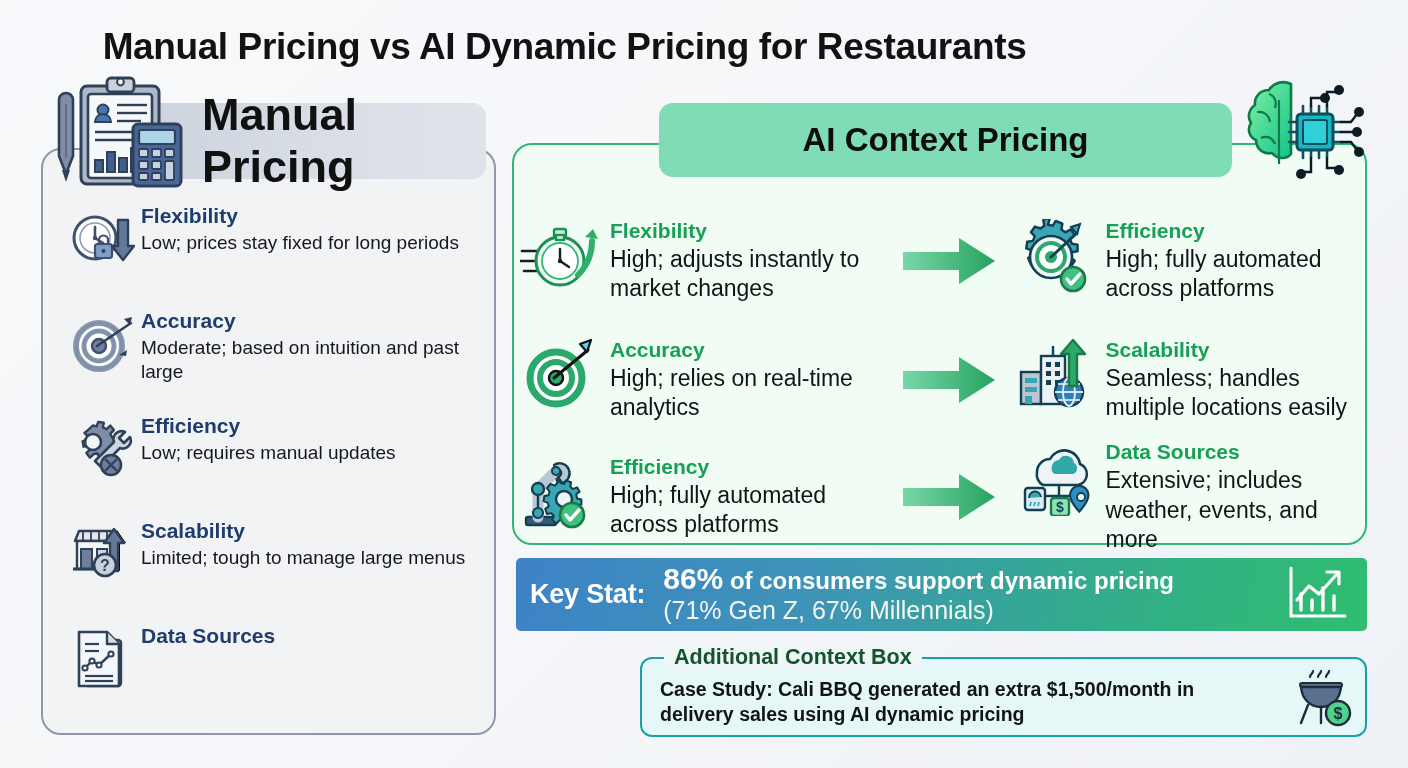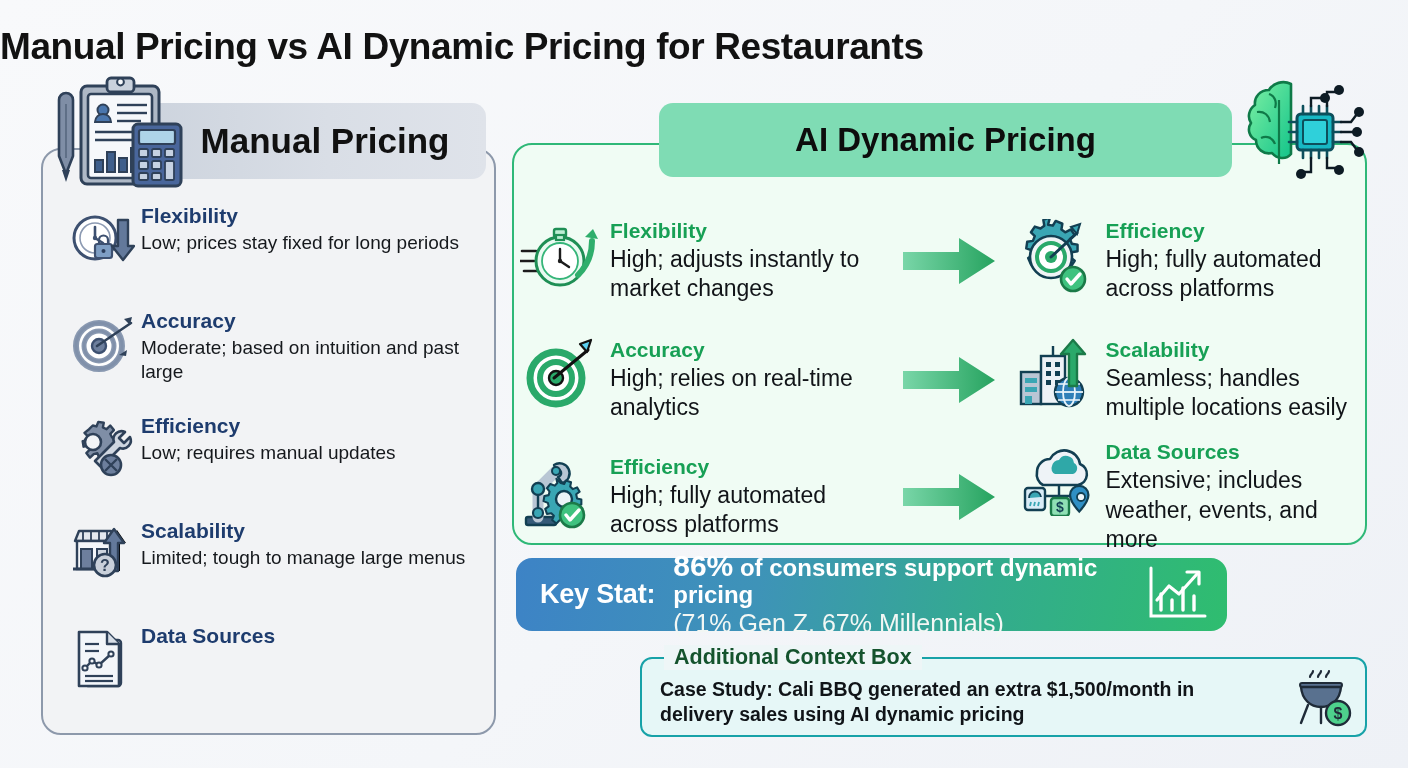--- a/index.html
+++ b/index.html
@@ -8,38 +8,38 @@
     background: #f7f8fa;
     font-family: "Liberation Sans", sans-serif;
     overflow: hidden;
   }
   #stage { position: relative; width: 1408px; height: 768px;
     background: linear-gradient(135deg,#f8f9fb 0%,#f4f6f9 55%,#eef1f6 100%); }
 
   
   #page-title {
     position: absolute; top: 26px; left: 0; width: 1129px;
-    font-size: 37px; font-weight: bold;
+    text-align: center; font-size: 37px; font-weight: bold;
     color: #121212; letter-spacing: -0.4px;
   }
 
   
   #left-panel {
     position: absolute; left: 41px; top: 148px; width: 455px; height: 587px;
     background: #f2f3f5; border: 2.5px solid #8d99ab; border-radius: 20px;
   }
   #left-header-band {
     position: absolute; left: 135px; top: 103px; width: 351px; height: 76px;
     background: linear-gradient(90deg,#ccd3dd 0%,#d9dee6 55%,#dfe3ea 100%);
     border-radius: 14px; z-index: 2;
   }
   #left-header-label {
     position: absolute; left: 175px; top: 113px; width: 300px; height: 56px;
     z-index: 4; display: flex; align-items: center; justify-content: center;
-    font-size: 35px; font-weight: bold; color: #111;
+    font-size: 45px; font-weight: bold; color: #111; padding-left: 27px;
   }
   #clipboard-icon { position: absolute; left: 45px; top: 74px; z-index: 5; }
 
   .left-list { position: absolute; left: 0; top: 52px; width: 455px; }
   .lrow { display: flex; align-items: flex-start; padding: 0 12px 0 20px;
           height: 105px; }
   .lrow .ico { width: 78px; flex: 0 0 78px; display: flex;
                align-items: center; justify-content: center; padding-top: 6px; }
   .lrow .txt { padding-top: 2px; }
   .lrow .h { font-size: 21px; font-weight: bold; color: #1e3c6e;
@@ -68,24 +68,24 @@
   .rcell .ico { flex: 0 0 96px; display: flex; align-items: center;
                 justify-content: center; }
   .rcell .h { font-size: 21px; font-weight: bold; color: #17a055;
               line-height: 1.12; margin-bottom: 3px; }
   .rcell .d { font-size: 23px; color: #111418; line-height: 1.27; }
   .arrow-cell { flex: 0 0 116px; display: flex; align-items: center;
                 justify-content: center; }
 
   
   #key-stat {
-    position: absolute; left: 516px; top: 558px; width: 711px; height: 73px;
-    border-radius: 16px;
+    position: absolute; left: 516px; top: 558px; width: 851px; height: 73px;
+    border-radius: 5px;
     background: linear-gradient(100deg,#3d83c6 0%,#3e93b8 34%,#33ab8e 66%,#2fbd6f 100%);
-    display: flex; align-items: center; padding: 0 18px 0 24px; color: #fff;
+    display: flex; align-items: center; padding: 0 18px 0 14px; color: #fff;
   }
   #key-stat-label { font-size: 27px; font-weight: bold; flex: 0 0 auto;
                     margin-right: 18px; letter-spacing: -0.2px; }
   #key-stat-body { flex: 1 1 auto; }
   #key-stat-main { font-size: 24px; font-weight: bold; line-height: 1.05; }
   #key-stat-main .pct { font-size: 30px; }
   #key-stat-sub { font-size: 25px; line-height: 1.25; color: #f2f7f4;
                   margin-top: 1px; }
 
   
@@ -436,21 +436,21 @@
         </div>
         <div>
           <div class="h">Data Sources</div>
           <div class="d">Extensive; includes weather, events, and more</div>
         </div>
       </div>
     </div>
   </div>
 
   <div id="right-header-band"></div>
-  <div id="right-header-label">AI Dynamic Pricing</div>
+  <div id="right-header-label">AI Context Pricing</div>
 
   <div id="brain-icon">
     <svg width="136" height="112" viewBox="0 0 136 112">
       <defs>
           <linearGradient id="bg1" x1="0" y1="0" x2="1" y2="1">
         <stop offset="0" stop-color="#7ef0a3"></stop>
             <stop offset="1" stop-color="#13c48a"></stop>
           </linearGradient>
         </defs>
       <path d="M52 6c-8-4-18-1-22 6-9 0-15 7-14 15-6 4-8 12-4 18-4 6-2 14 5 17 0 9 8 15 16 13 5 6 14 7 19 1V6z" fill="url(#bg1)" stroke="#0f7a48" stroke-width="2.6" stroke-linejoin="round"></path>

